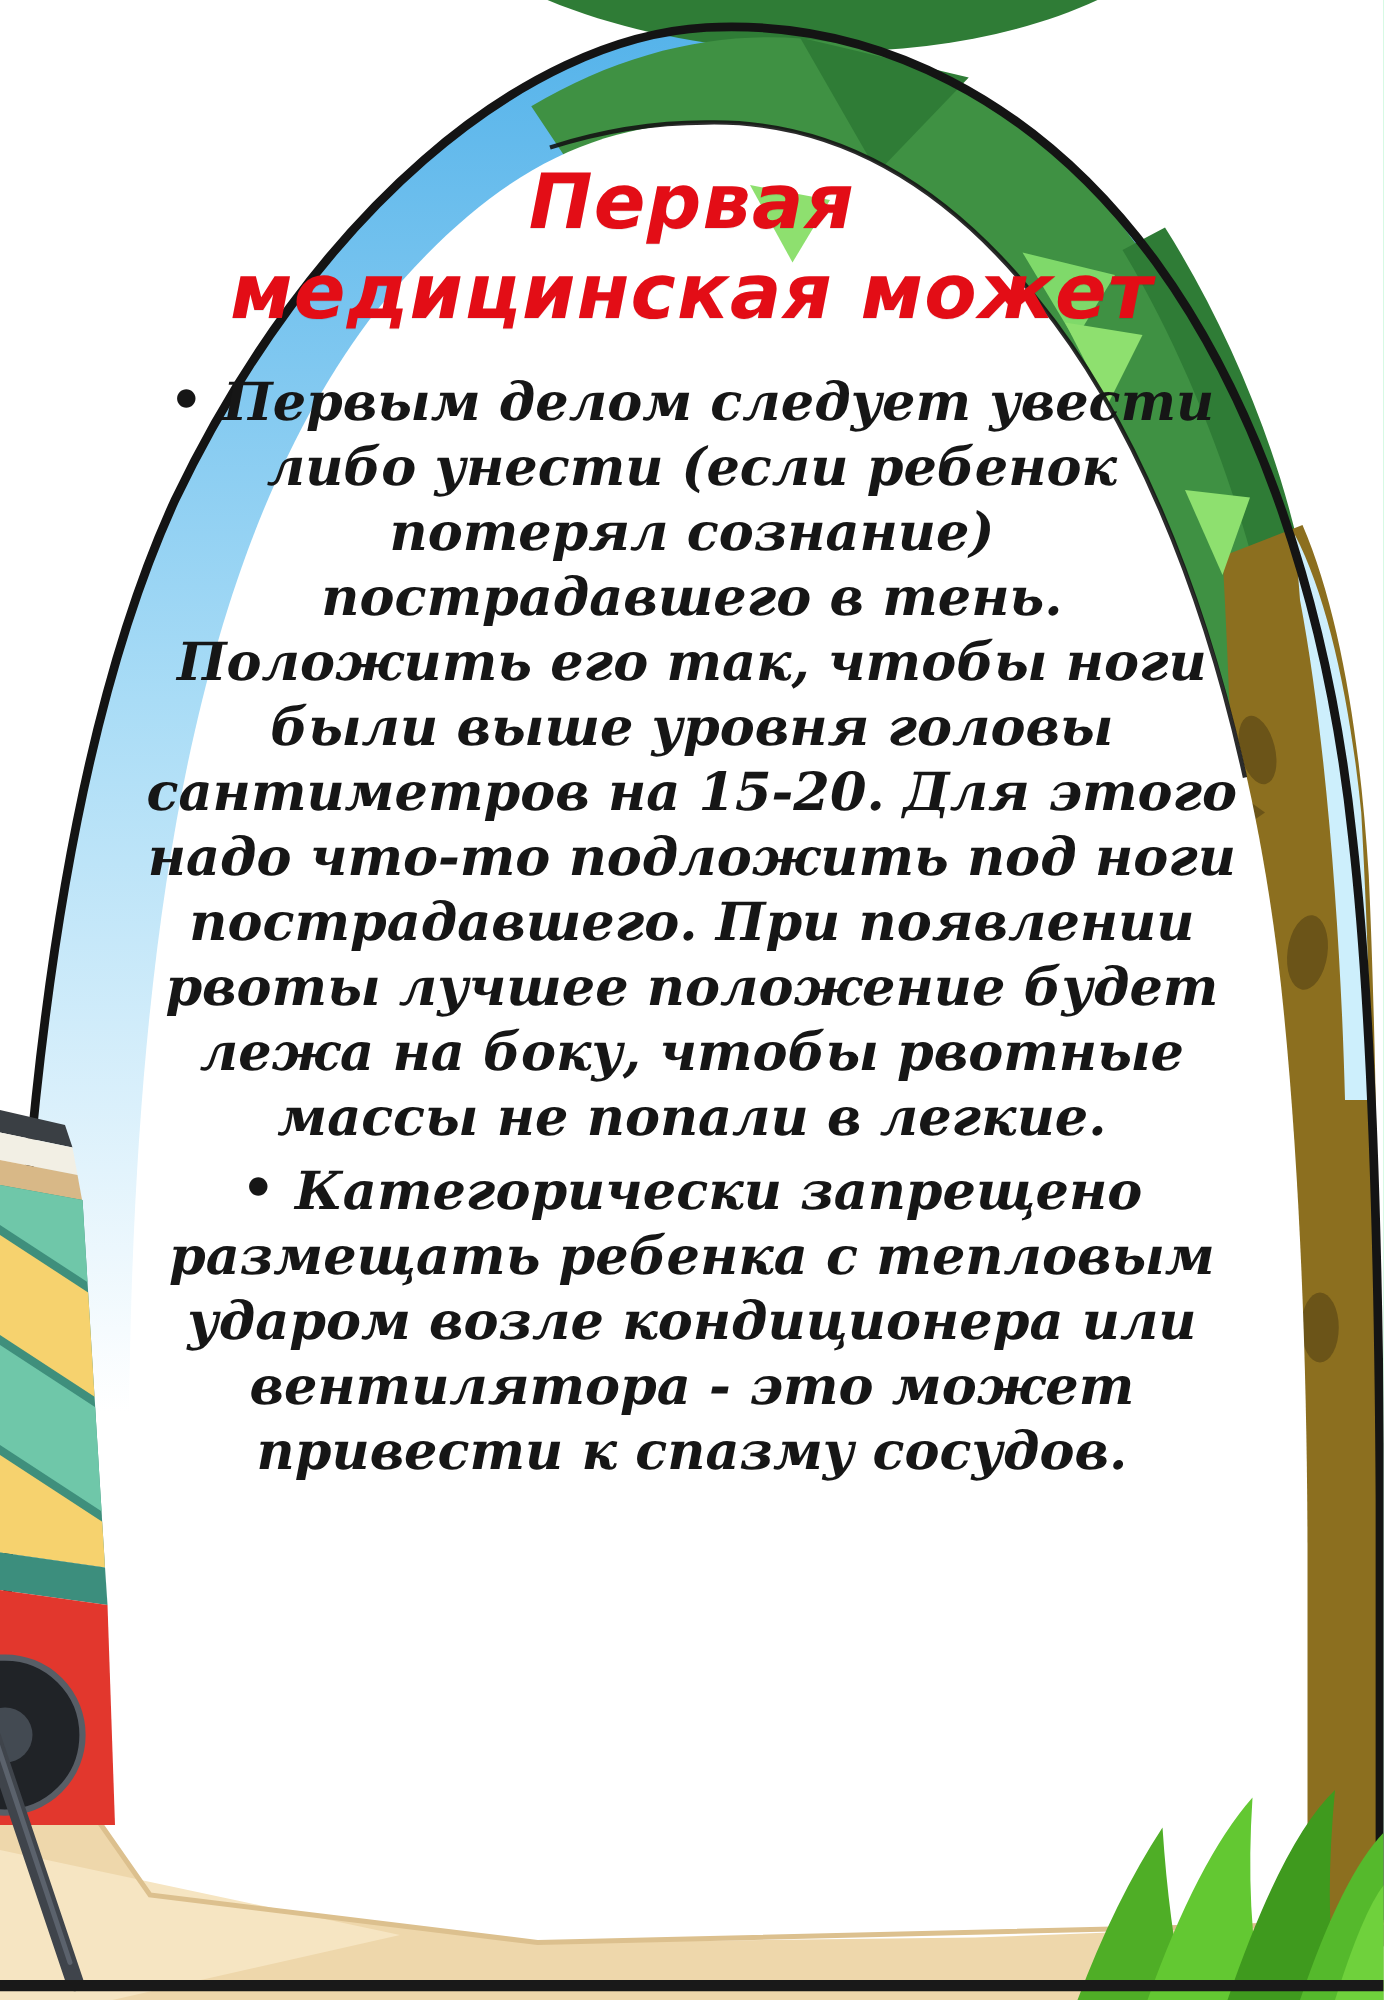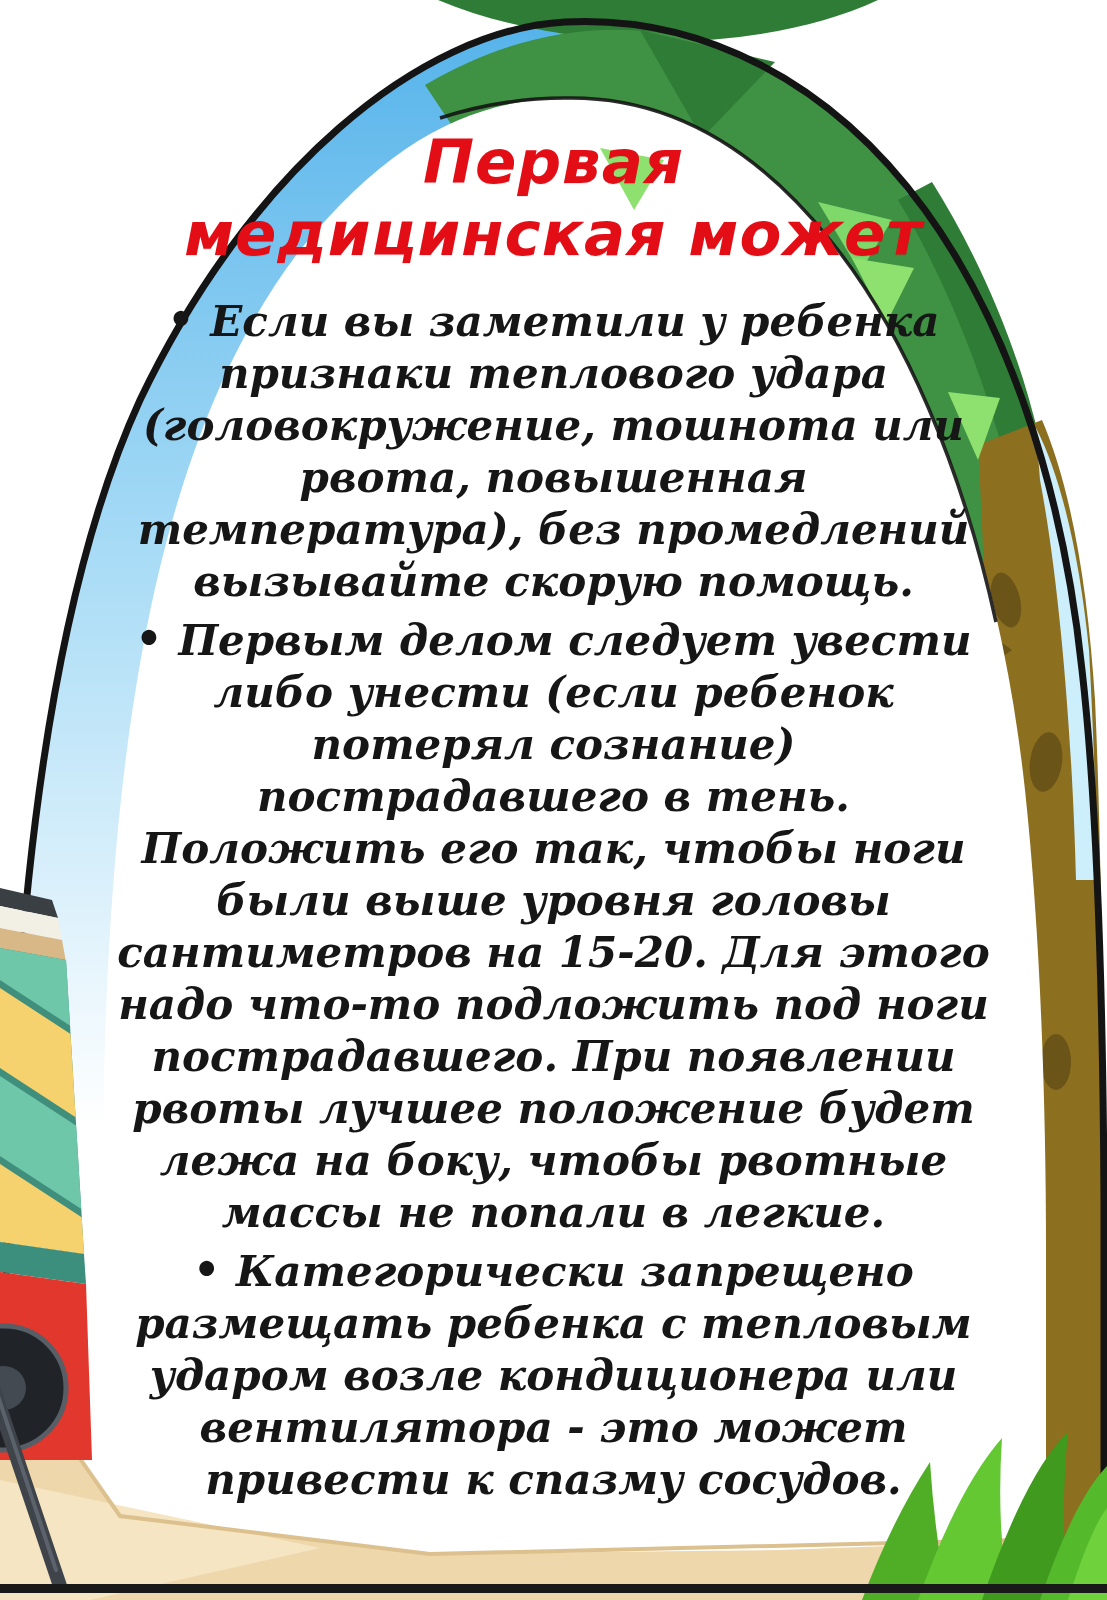--- a/index.html
+++ b/index.html
@@ -137,20 +137,19 @@
 
     <rect x="0" y="1584" width="1107" height="9" fill="#191919"></rect>
   </svg>
 
   <div class="text-layer">
     <h1 class="poster-title">
       <span class="tline">Первая</span>
       <span class="tline">медицинская может</span>
     </h1>
     <div class="items">
-      <p class="item"><span class="bullet">•</span><span>Если вы заметили у ребенка признаки теплового удара (головокружение, тошнота или рвота, повышенная температура), без промедлений вызывайте скорую помощь.</span></p>
       <p class="item"><span class="bullet">•</span><span>Первым делом следует увести либо унести (если ребенок потерял сознание) пострадавшего в тень. Положить его так, чтобы ноги были выше уровня головы сантиметров на 15-20. Для этого надо что-то подложить под ноги пострадавшего. При появлении рвоты лучшее положение будет лежа на боку, чтобы рвотные массы не попали в легкие.</span></p>
       <p class="item"><span class="bullet">•</span><span>Категорически запрещено размещать ребенка с тепловым ударом возле кондиционера или вентилятора - это может привести к спазму сосудов.</span></p>
 
     </div>
   </div>
 
 </div>
 
 </body></html>

